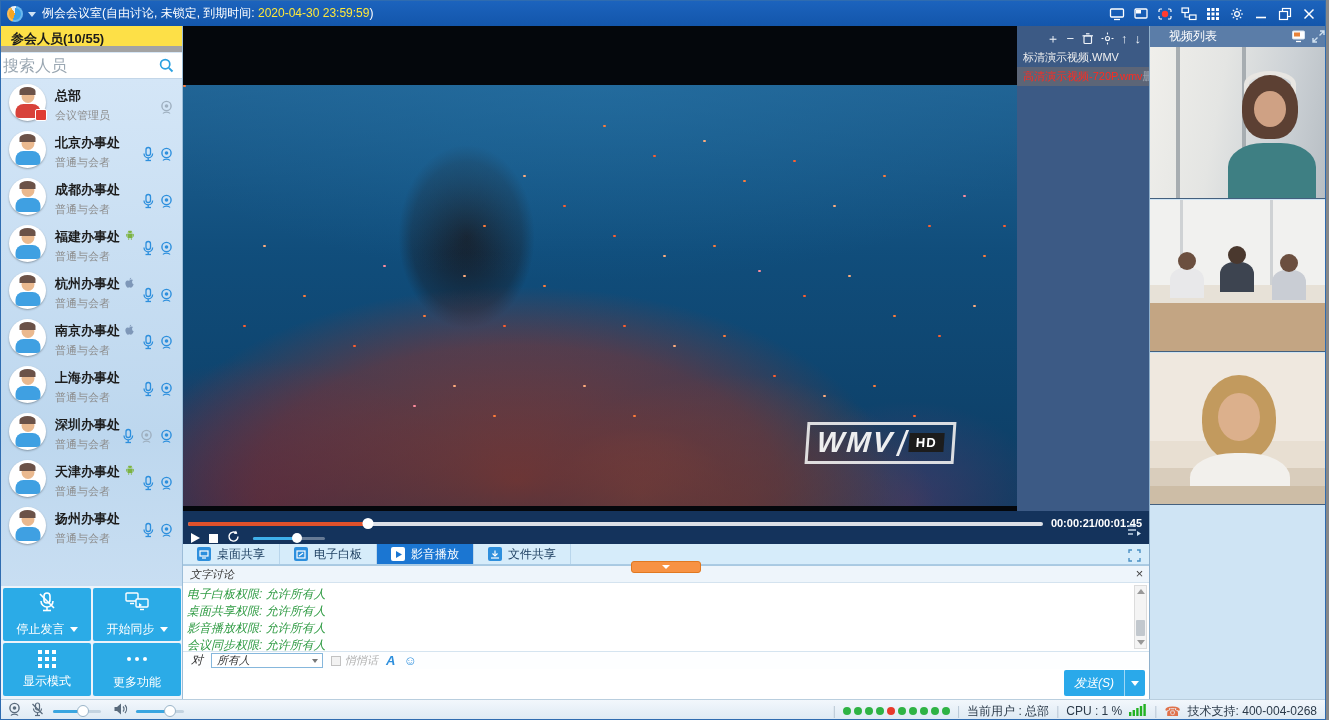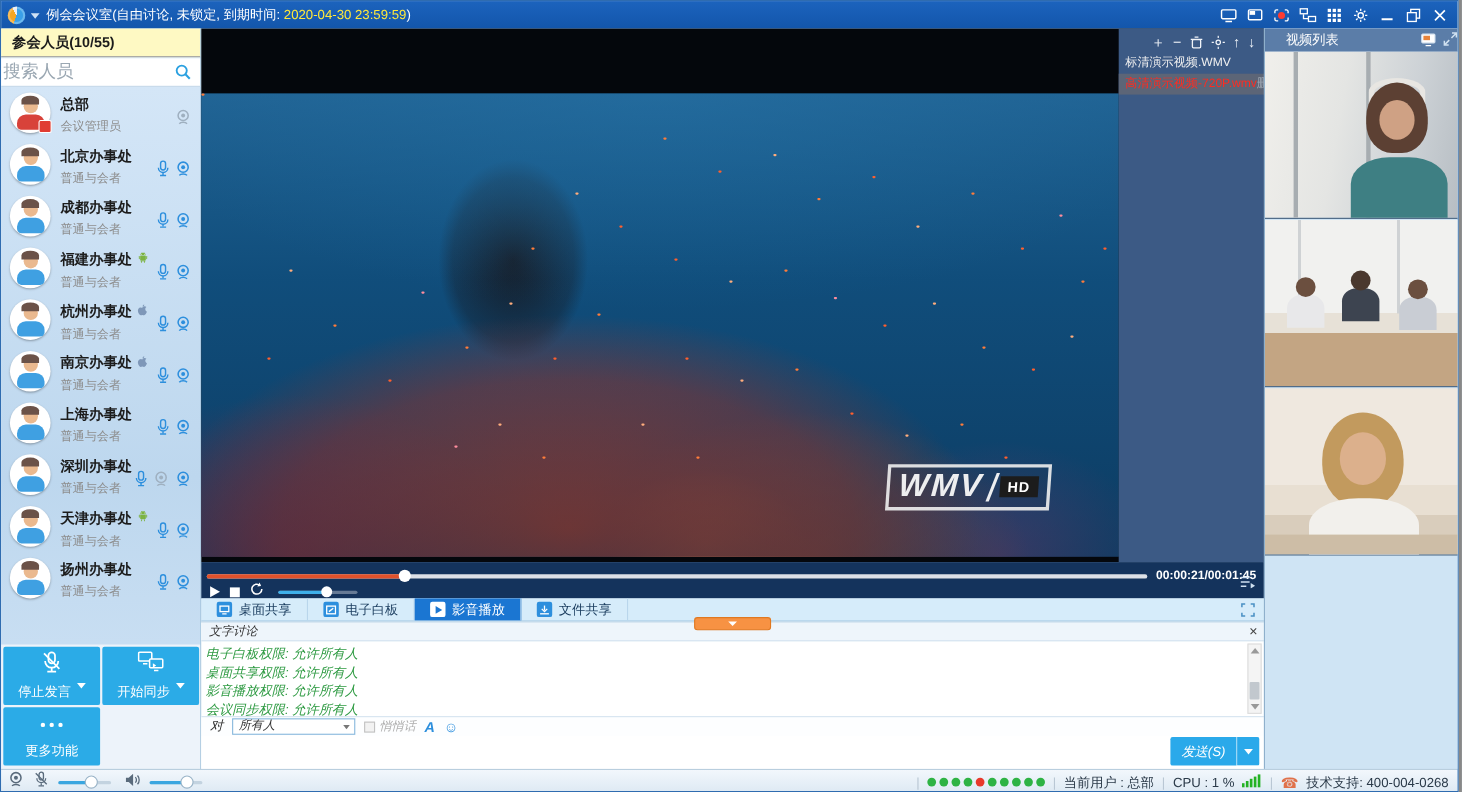--- a/index.html
+++ b/index.html
@@ -16,23 +16,23 @@
   .tb-chev { width:0;height:0;border-left:4px solid transparent;border-right:4px solid transparent;
              border-top:5px solid #cfe2f5; margin:2px 6px 0 5px; }
   .tb-title { font-size:12px; color:#fff; white-space:nowrap; }
   .tb-title .time { color:#ffe83a; }
   .tb-icons { position:absolute; right:4px; top:0; height:25px; display:flex; align-items:center; }
   .tb-btn { width:24px; height:25px; display:flex; align-items:center; justify-content:center; cursor:default; }
   .tb-btn svg { display:block; }
 
   
   .sidebar { position:absolute; left:0; top:25px; width:182px; height:673px; background:#d7e7f6; border-right:1px solid #9cbdd8; }
-  .sb-header { position:absolute; left:0; top:0; width:100%; height:26px; background:#fef9c3;
+  .sb-header { position:absolute; left:0; top:0; width:100%; height:26px; background:#fde047;
                font-size:13px; font-weight:bold; color:#1b1b1b; line-height:26px; padding-left:10px;
-               border-bottom:1px solid #a3a3a3; }
+               border-bottom:6px solid #a3a3a3; }
   .sb-search { position:absolute; left:0; top:27px; width:100%; height:26px; background:#fff; border-bottom:1px solid #c3d6e8; }
   .sb-search input { position:absolute; left:0; top:0; width:150px; height:100%; border:none; outline:none;
                      padding-left:2px; font-size:16px; color:#333; background:transparent; }
   .sb-search input::placeholder { color:#9aa7b2; }
   .sb-search .mag { position:absolute; right:8px; top:5px; }
   .p-list { position:absolute; left:0; top:53px; width:100%; height:507px;
             background:linear-gradient(180deg,#d4e6f7 0%,#bdd7ee 70%,#c8def2 100%); overflow:hidden; }
   .p-row { position:relative; height:47px; }
   .avatar { position:absolute; left:8px; top:5px; width:37px; height:37px; border-radius:50%;
             background:#fff; box-shadow:0 1px 2px rgba(0,0,0,.3); overflow:visible; }
@@ -47,21 +47,21 @@
              border-radius:2px; background:#e03c33; border:1px solid #fff; }
   .p-info { margin-left:54px; padding-top:7px; }
   .p-name { font-size:13px; font-weight:bold; color:#1c1c1c; }
   .dev { margin-left:4px; vertical-align:-1px; }
   .p-role { font-size:11px; color:#8d8d8d; margin-top:3px; }
   .p-icons { position:absolute; right:8px; bottom:7px; display:flex; gap:5px; align-items:center; }
   .sb-buttons { position:absolute; left:0; top:560px; bottom:0; width:100%; background:#edf3fa;
                 padding:2px; display:grid; grid-template-columns:88px 88px; grid-auto-rows:53px; gap:2px; }
   .big-btn { background:#2babe7; border-radius:2px; color:#fff; display:flex; flex-direction:column;
              align-items:center; justify-content:center; gap:5px; font-size:12px; cursor:default; }
-  .bb-label { display:flex; align-items:flex-start; gap:5px; }
+  .bb-label { display:flex; align-items:center; gap:5px; }
   .bb-caret { width:0; height:0; border-left:4px solid transparent; border-right:4px solid transparent;
               border-top:5px solid #fff; }
   .dots3 { width:4px; height:4px; border-radius:50%; background:#fff;
            box-shadow:8px 0 0 #fff, 16px 0 0 #fff; margin:8px 16px 8px 0; }
   .grid9 { width:18px; height:18px;
            background:linear-gradient(#fff,#fff); -webkit-mask:none;
            background:
              radial-gradient(circle 0px, transparent, transparent); }
   
   .grid9 { background:none; position:relative; }
@@ -612,20 +612,26 @@
               <rect x="11" y="8" width="12" height="8" rx="1" fill="#2babe7" stroke="#fff" stroke-width="1.4"></rect>
               <line x1="15" y1="18.5" x2="19" y2="18.5" stroke="#fff" stroke-width="1.4"></line>
               <path d="M14 12l3 2-3 2z" fill="#fff"></path>
             </svg></span>
         <span class="bb-label">
             <span>开始同步</span>
             <span class="bb-caret"></span>
           </span>
       </div>
       <div class="big-btn">
+        <span class="grid9" style="width:18px;height:18px;display:inline-block"></span>
+        <span class="bb-label">
+            <span>显示模式</span>
+          </span>
+      </div>
+      <div class="big-btn">
         <span class="dots3"></span>
         <span class="bb-label">
             <span>更多功能</span>
           </span>
       </div>
     </div>
   </div>
 
   <div class="stage">
     <div class="video-art">

